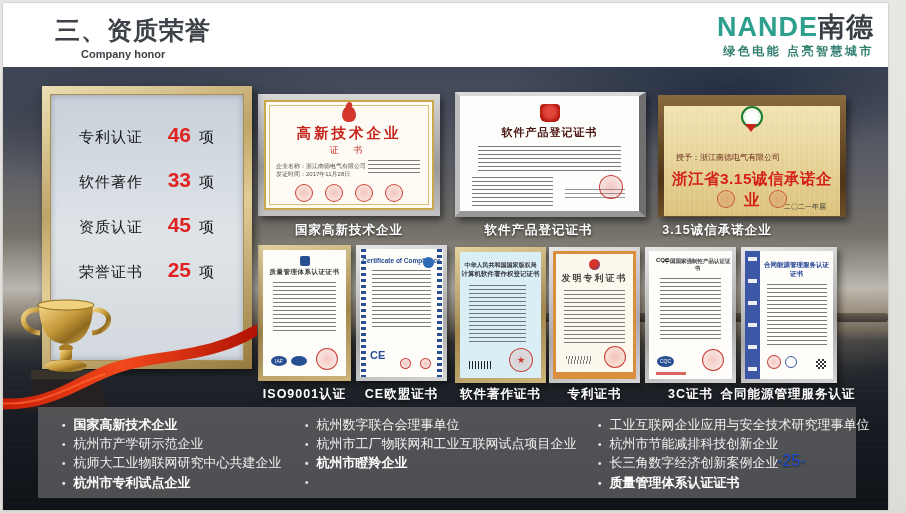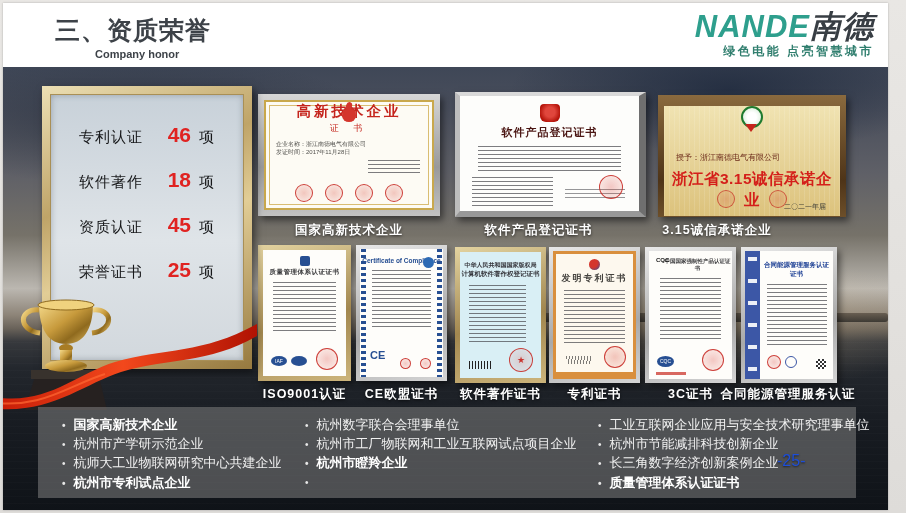--- a/index.html
+++ b/index.html
@@ -6,23 +6,23 @@
   body{
     width:906px;height:513px;position:relative;overflow:hidden;
     background:linear-gradient(180deg,#e9e7e4,#dedcd9);
     font-family:"Liberation Sans","DejaVu Sans",sans-serif;
   }
   .slide{position:absolute;left:3px;top:3px;width:885px;height:507px;overflow:hidden;background:#fff;box-shadow:0 0 2px rgba(0,0,0,.25);}
 
   
   .header{position:absolute;top:0;left:0;right:0;height:64px;background:#ffffff;z-index:8;}
   .title{position:absolute;left:52px;top:11px;font-size:25px;font-weight:bold;color:#3d4248;letter-spacing:1px;}
-  .subtitle{position:absolute;left:92px;top:45px;font-size:11px;font-weight:bold;color:#3d4248;}
+  .subtitle{position:absolute;left:78px;top:45px;font-size:11px;font-weight:bold;color:#3d4248;}
   .logo-block{position:absolute;right:14px;top:11px;text-align:right;}
-  .logo-line{font-size:31px;font-weight:bold;letter-spacing:1px;line-height:26px;font-style:italic;}
+  .logo-line{font-size:27px;font-weight:bold;letter-spacing:1px;line-height:26px;}
   .logo-en{color:#2e9f8d;}
   .logo-cn{color:#383e44;}
   .tagline{margin-top:3px;font-size:12px;font-weight:bold;color:#317f6f;letter-spacing:2.5px;}
 
   
   .photo{position:absolute;top:64px;left:0;right:0;bottom:0;z-index:0;
     background:
       radial-gradient(38% 22% at 82% 5%, rgba(21,33,54,.65), transparent 65%),
       radial-gradient(45% 25% at 15% 12%, rgba(28,36,50,.5), transparent 60%),
       radial-gradient(40% 22% at 80% 58%, rgba(216,188,140,.30), transparent 70%),
@@ -58,21 +58,21 @@
     background:radial-gradient(circle, rgba(215,60,50,.28), rgba(215,60,50,.06));display:inline-block;}
 
   
   .certA{left:255px;top:91px;width:182px;height:122px;padding:6px;
     background:linear-gradient(180deg,#d6d6d6,#9a9a9a 60%,#c2c2c2);}
   .certA-inner{position:relative;width:100%;height:100%;box-sizing:border-box;background:#fdfbf4;
     border:2px solid #c9a84c;box-shadow:inset 0 0 0 3px #fdfbf4, inset 0 0 0 4px #d9bd72;text-align:center;}
   .flame{position:absolute;left:50%;top:4px;transform:translateX(-50%);width:14px;height:16px;
     background:radial-gradient(circle at 50% 70%, #d4352c 60%, #a31d16);border-radius:50% 50% 50% 50%/60% 60% 40% 40%;}
   .flame:before{content:"";position:absolute;left:4px;top:-4px;width:6px;height:8px;background:#d4352c;border-radius:50% 50% 0 50%;transform:rotate(20deg);}
-  .certA-title{font-size:14.5px;font-weight:bold;color:#c5251d;letter-spacing:3px;}
+  .certA-title{margin-top:22px;font-size:14.5px;font-weight:bold;color:#c5251d;letter-spacing:3px;}
   .certA-sub{margin-top:1px;font-size:9px;color:#c5251d;letter-spacing:6px;}
   .certA-fields{margin-top:5px;padding:0 10px;text-align:left;font-size:6px;color:#53524e;line-height:8px;}
   .certA-lines{position:absolute;right:12px;top:58px;width:52px;height:14px;}
   .certA-stamps{position:absolute;bottom:6px;left:0;right:0;display:flex;justify-content:center;gap:12px;}
   .certA-stamps .stamp{width:16px;height:16px;}
 
   
   .certB{left:452px;top:89px;width:191px;height:125px;background:#fdfdfb;
     border-top:4px solid #d9d9d9;border-left:5px solid #bdbdbd;border-right:7px solid #6f6f6f;border-bottom:6px solid #989898;
     text-align:center;}
@@ -206,21 +206,21 @@
 
   <div class="stats-frame">
     <div class="stats-inner">
       <div class="stat-row">
         <span class="stat-label">专利认证</span>
         <span class="stat-value">46</span>
         <span class="stat-unit">项</span>
       </div>
       <div class="stat-row">
         <span class="stat-label">软件著作</span>
-        <span class="stat-value">18</span>
+        <span class="stat-value">33</span>
         <span class="stat-unit">项</span>
       </div>
       <div class="stat-row">
         <span class="stat-label">资质认证</span>
         <span class="stat-value">45</span>
         <span class="stat-unit">项</span>
       </div>
       <div class="stat-row">
         <span class="stat-label">荣誉证书</span>
         <span class="stat-value">25</span>

